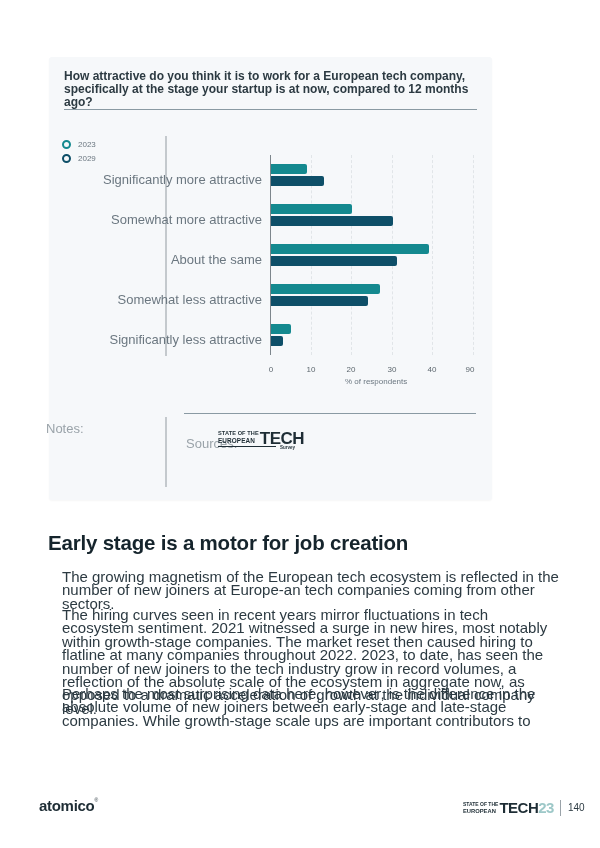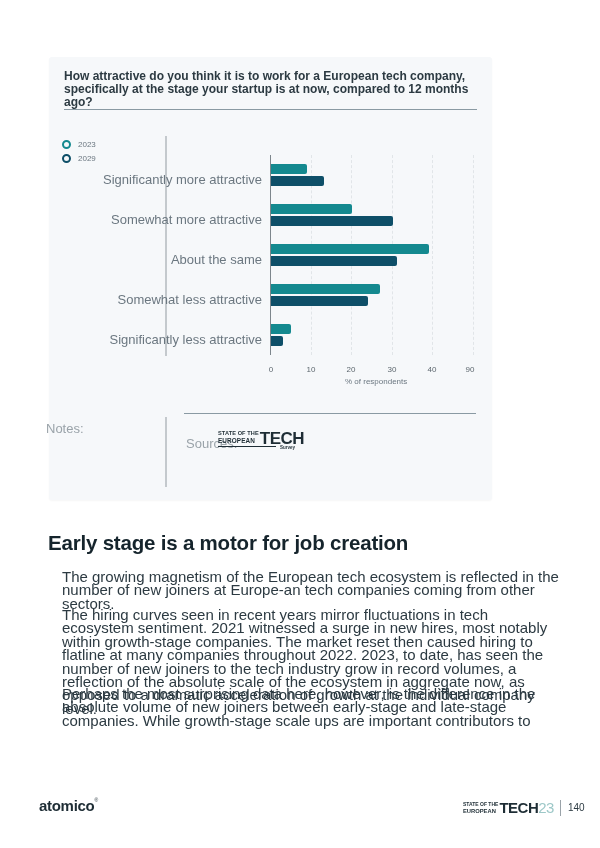--- a/index.html
+++ b/index.html
@@ -30,21 +30,21 @@
   .sotet-big { font-size:17px; font-weight:bold; line-height:18px; letter-spacing:-0.5px; margin-left:1px; }
   .sotet-survey { position:absolute; left:62px; top:15px; font-size:4.5px; font-weight:bold; }
   .sotet-underline { position:absolute; left:0; top:16px; width:58px; height:1px; background:#1e2d35; }
   .h2 { position:absolute; left:48px; top:531px; font-size:20.5px; font-weight:bold; color:#15242c; letter-spacing:-0.2px; }
   .para { position:absolute; left:42px; width:500px; font-size:15px; line-height:13.4px; color:#2c3a42;margin-left:20px; }
   .footer-logo { position:absolute; left:39px; top:797px; font-size:15px; font-weight:bold; color:#1e2d35; letter-spacing:-0.3px; }
   .footer-logo sup { font-size:5px; font-weight:normal; vertical-align:top; }
   .footer-right { position:absolute; left:463px; top:799px; display:flex; align-items:center; color:#1e2d35; }
   .f-small { font-size:5.8px; font-weight:bold; line-height:6.5px; }
   .f-tech { font-size:15px; font-weight:bold; letter-spacing:-0.5px; margin-left:1px; }
-  .f-23 { font-size:15px; font-weight:normal; color:#9dc8c8; letter-spacing:-0.5px; }
+  .f-23 { font-size:15px; font-weight:bold; color:#9dc8c8; letter-spacing:-0.5px; }
   .f-sep { width:1px; height:16px; background:#9aa3a9; margin:0 7px 0 6px; }
   .f-page { font-size:10px; color:#2c3a42; }
 </style>
 </head>
 <body>
 
 <div class="panel"></div>
 <div class="q-title">How attractive do you think it is to work for a European tech company, specifically at the stage your startup is at now, compared to 12 months ago?</div>
 <div class="hr-top"></div>
 

